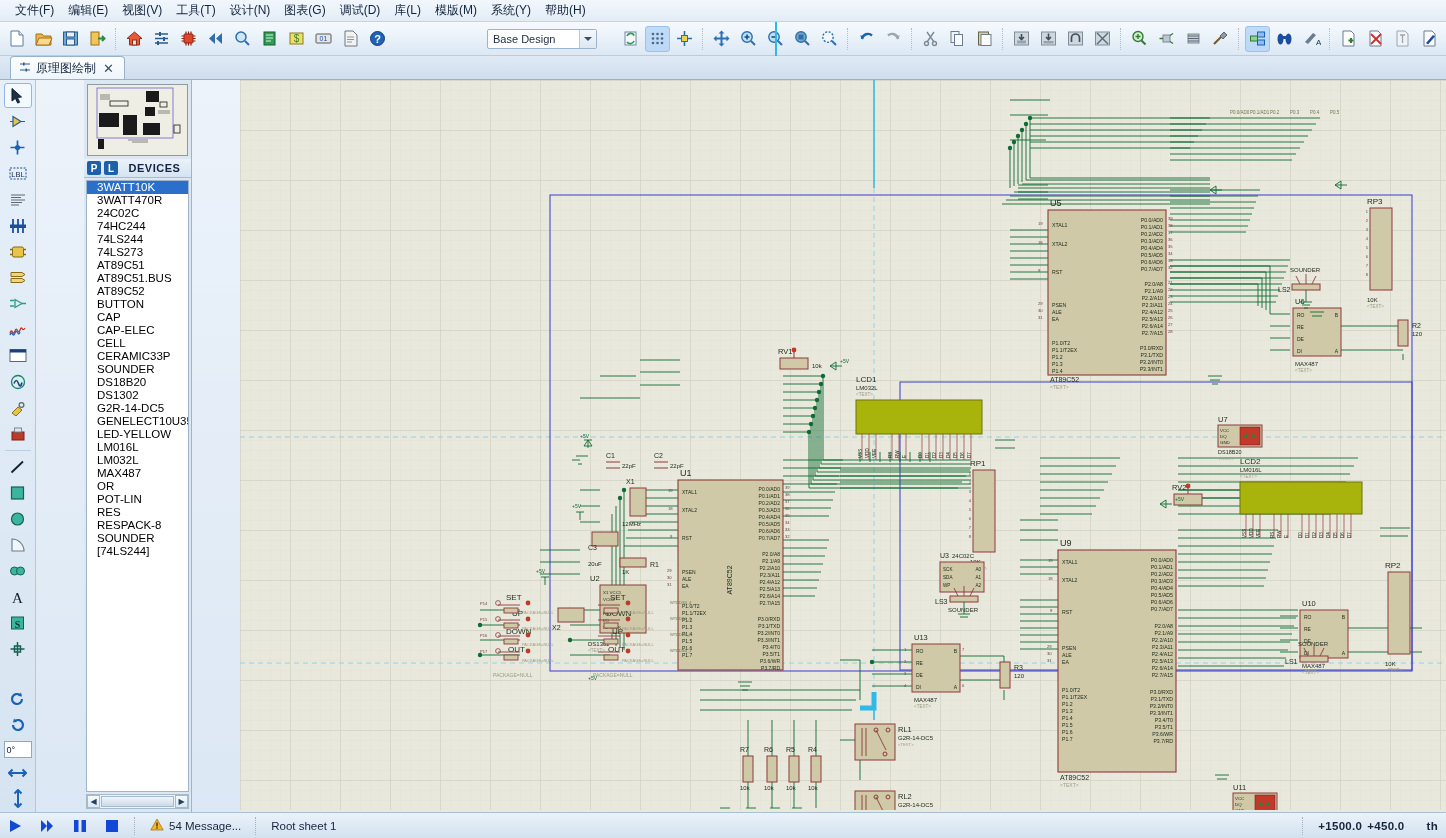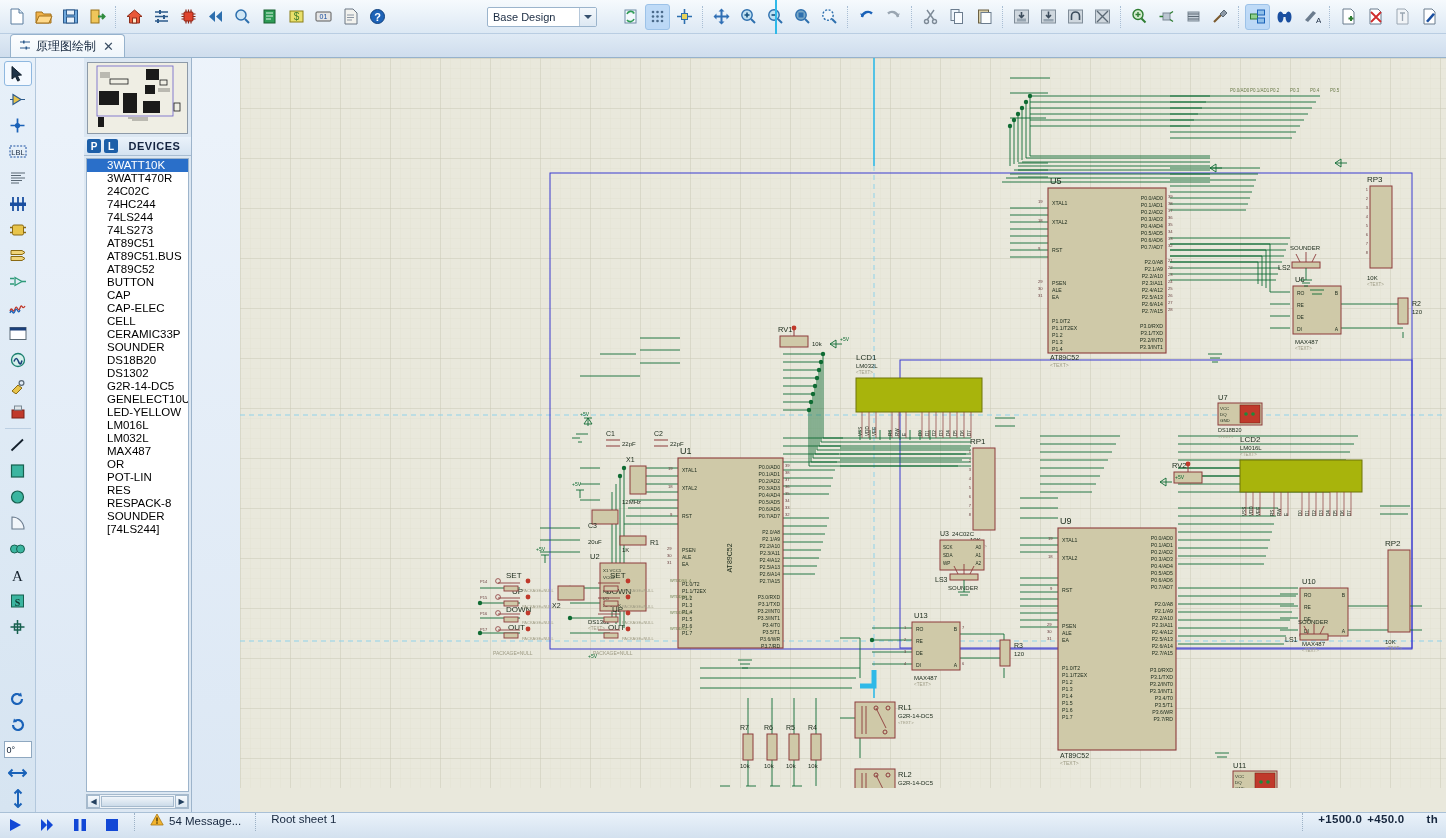--- a/index.html
+++ b/index.html
@@ -151,21 +151,21 @@
   }
   .devhdr .lbl {
     flex: 1; text-align: center; font-size: 11px; color: #142440; font-weight: 600;
     letter-spacing: .5px;
   }
   .devlist {
     flex: 1 1 auto; background: #fff; overflow: hidden;
     border: 1px solid #9db4cb; margin: 2px;
     font-size: 11.5px; color: #000;
   }
-  .devlist .it { padding: 0 20px; height: 13px; line-height: 13px; white-space: nowrap; cursor: default; }
+  .devlist .it { padding: 0 10px; height: 13px; line-height: 13px; white-space: nowrap; cursor: default; }
   .devlist .it.sel { background: #2a6fc9; color: #fff; }
   .devscroll {
     height: 15px; flex: none; margin: 0 2px 3px 2px;
     background: #eef3f8; border: 1px solid #a6bacd;
     display: flex; align-items: center;
   }
   .devscroll .ar {
     width: 13px; height: 13px; background: linear-gradient(#f7fafd,#dce8f3);
     border: 1px solid #a6bacd; display: flex; align-items: center; justify-content: center;
     font-size: 8px; color: #23405f;
@@ -180,37 +180,50 @@
     flex: 1 1 auto; position: relative; overflow: hidden;
     background: #e9e8dc;
   }
   .canvaswrap svg { display: block; }
 
   
   .status {
     height: 26px; flex: none;
     background: linear-gradient(#eaf2fa, #d3e1ef);
     border-top: 1px solid #a9c0d6;
-    display: flex; align-items: flex-start;
+    display: flex; align-items: center;
     font-size: 11.5px; color: #16263d;
   }
   .status .sbtn {
     width: 32px; height: 24px; display: flex; align-items: center; justify-content: center;
     cursor: default;
   }
   .sgap { width: 2px; height: 18px; border-left: 1px dotted #9db2c6; margin: 0 6px; }
   .scell { display: flex; align-items: center; gap: 5px; padding: 0 8px; white-space: nowrap; }
   .scell.grow { flex: 1; }
   .coords { font-family: "Liberation Sans", sans-serif; letter-spacing: .3px; font-weight: bold; }
 </style>
 </head>
 <body>
 
 <div id="app">
 
+  <div class="menubar">
+    <div class="mi">文件(F)</div>
+    <div class="mi">编辑(E)</div>
+    <div class="mi">视图(V)</div>
+    <div class="mi">工具(T)</div>
+    <div class="mi">设计(N)</div>
+    <div class="mi">图表(G)</div>
+    <div class="mi">调试(D)</div>
+    <div class="mi">库(L)</div>
+    <div class="mi">模版(M)</div>
+    <div class="mi">系统(Y)</div>
+    <div class="mi">帮助(H)</div>
+  </div>
 
   <div class="toolbar">
     <div class="guide-v-top"></div>
 
     <div class="tbtn">
       <svg width="19" height="19" viewBox="0 0 19 19">
           <path d="M4 2h8l4 4v11H4z" fill="#fff" stroke="#5a7d9e" stroke-width="1"></path>
           <path d="M12 2v4h4" fill="#dce9f5" stroke="#5a7d9e" stroke-width="1"></path>
         </svg>
     </div>

